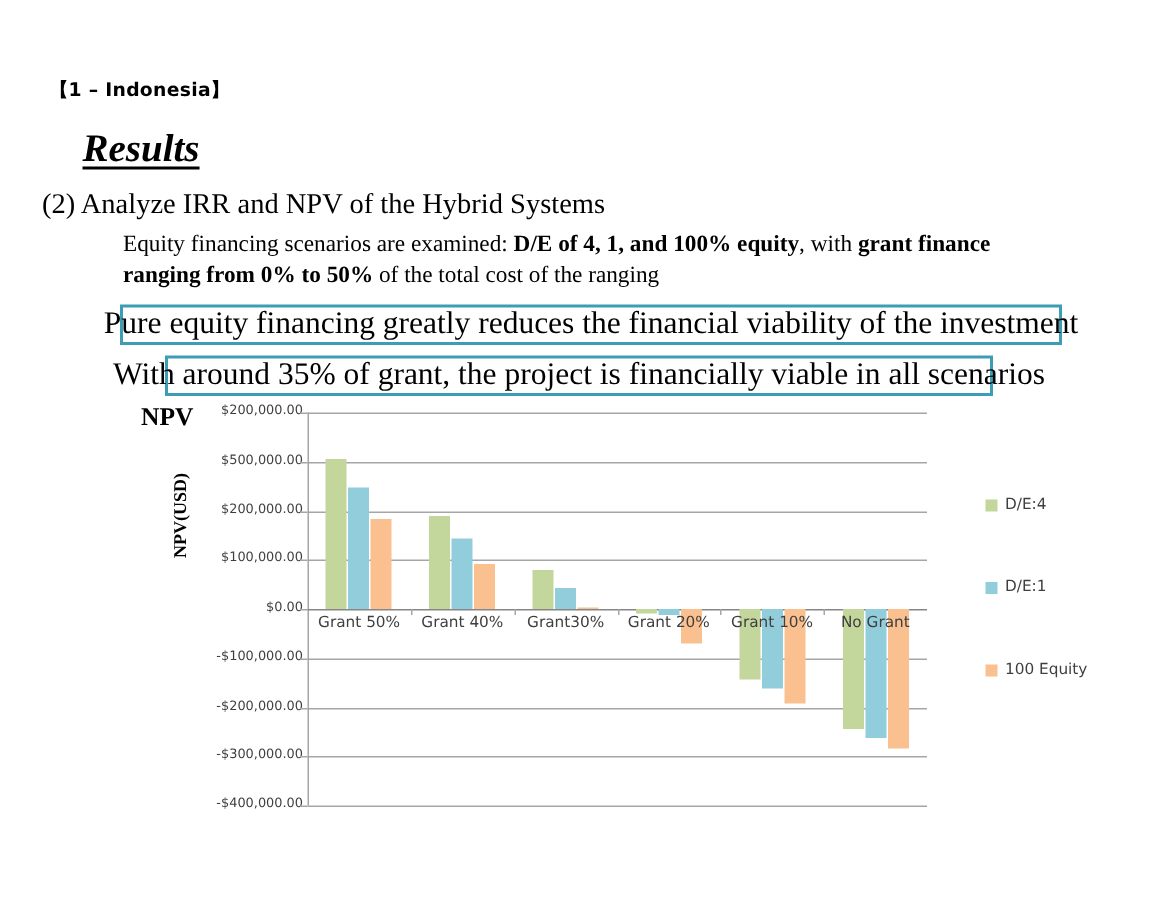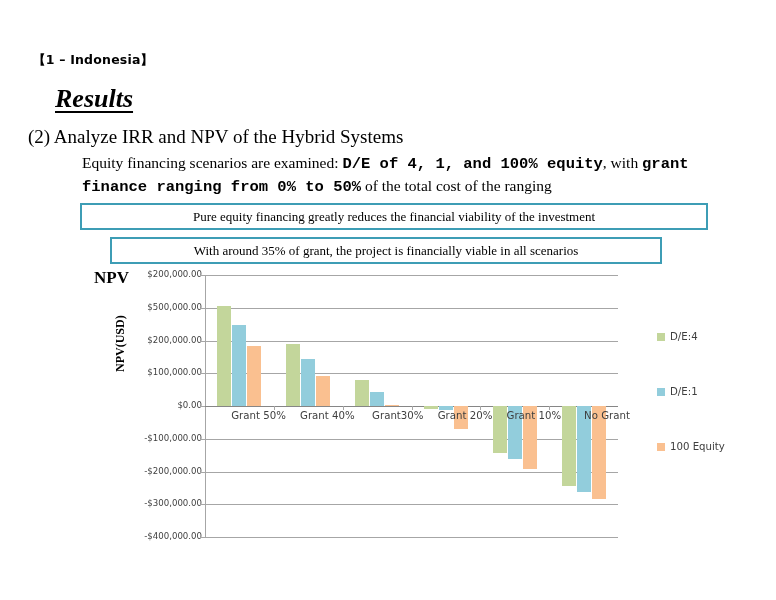--- a/index.html
+++ b/index.html
@@ -21,29 +21,29 @@
     text-decoration:underline;text-underline-offset:4px;
   }
   #bullet-2{
     position:absolute;left:28px;top:126px;
     font-size:19px;color:#000;white-space:nowrap;
   }
   #sub-paragraph{
     position:absolute;left:82px;top:152px;width:620px;
     font-size:15.5px;line-height:21px;color:#000;
   }
-  #sub-paragraph b{font-weight:bold;font-family:Liberation Mono, monospace;}
+  #sub-paragraph b{font-weight:bold;}
 
   
   .callout{
     position:absolute;
     border:2px solid #3d9db5;
     background:#ffffff;
-    font-size:13px;color:#000;
-    display:flex;align-items:center;justify-content:center;
+    font-size:21px;color:#000;
+    display:flex;align-items:flex-end;justify-content:center;
     box-sizing:border-box;white-space:nowrap;
   }
   #callout-1{left:80px;top:203px;width:628px;height:27px;}
   #callout-2{left:110px;top:237px;width:552px;height:27px;}
 
   
   #chart-region{position:absolute;left:0;top:262px;width:776px;height:300px;}
 
   #npv-header{
     position:absolute;left:94px;top:6px;
@@ -79,22 +79,21 @@
     text-align:right;
   }
   #ylabels{position:absolute;left:118px;top:13px;width:84px;height:262px;}
   .bar{
     position:absolute;width:14px;
   }
   .cat-label{
     position:absolute;
     font-family:"DejaVu Sans", sans-serif;
     font-size:10.2px;color:#3f3f3f;white-space:nowrap;
-    text-align:right;
-    margin-left:12px;
+    text-align:center;
   }
   .xtick{position:absolute;width:1px;height:4px;background:#a6a6a6;}
 
   
   #legend{position:absolute;left:624px;top:13px;width:140px;height:262px;}
   .legend-item{
     position:absolute;display:flex;align-items:center;gap:5px;
     font-family:"DejaVu Sans", sans-serif;font-size:10.2px;color:#3f3f3f;
     white-space:nowrap;
     padding-left:23px;

